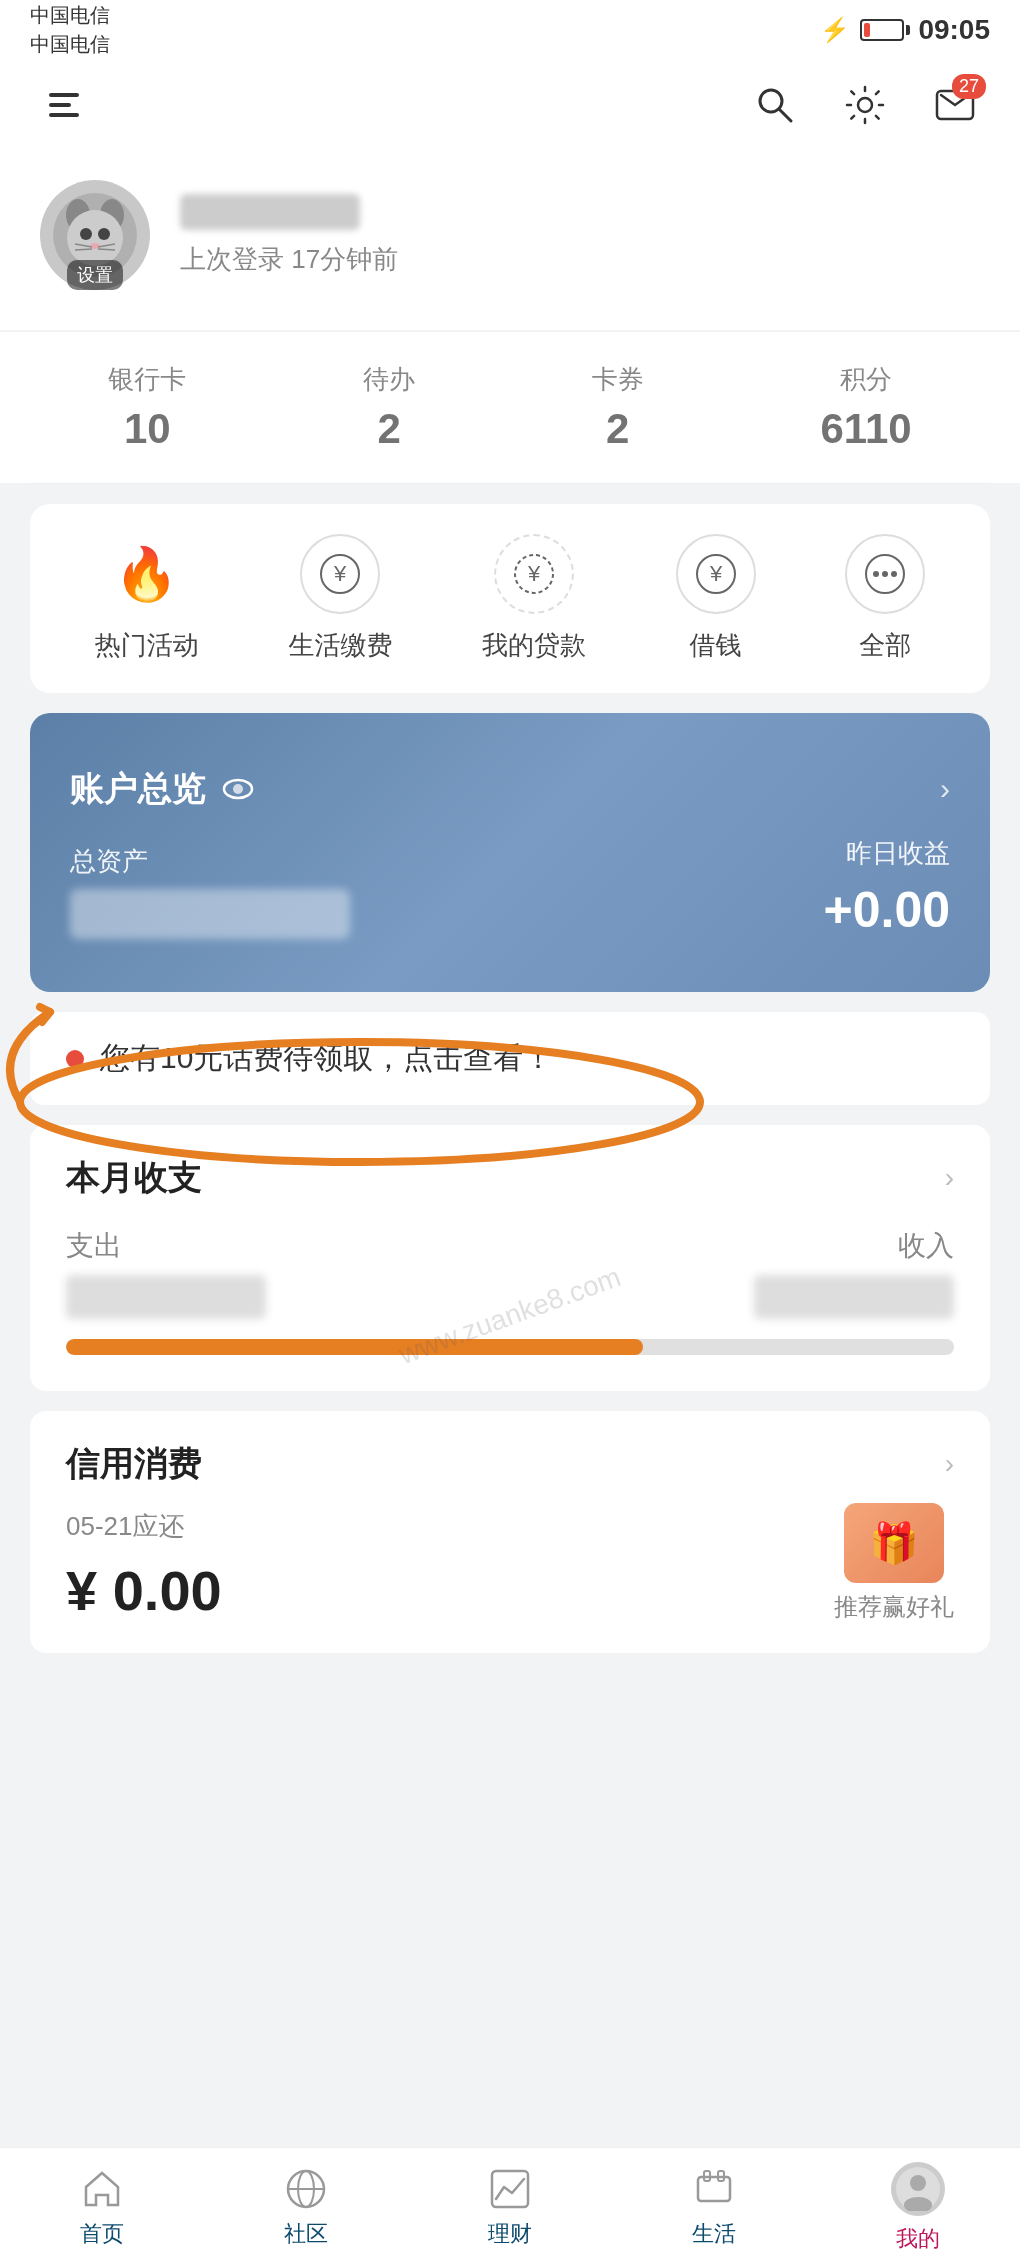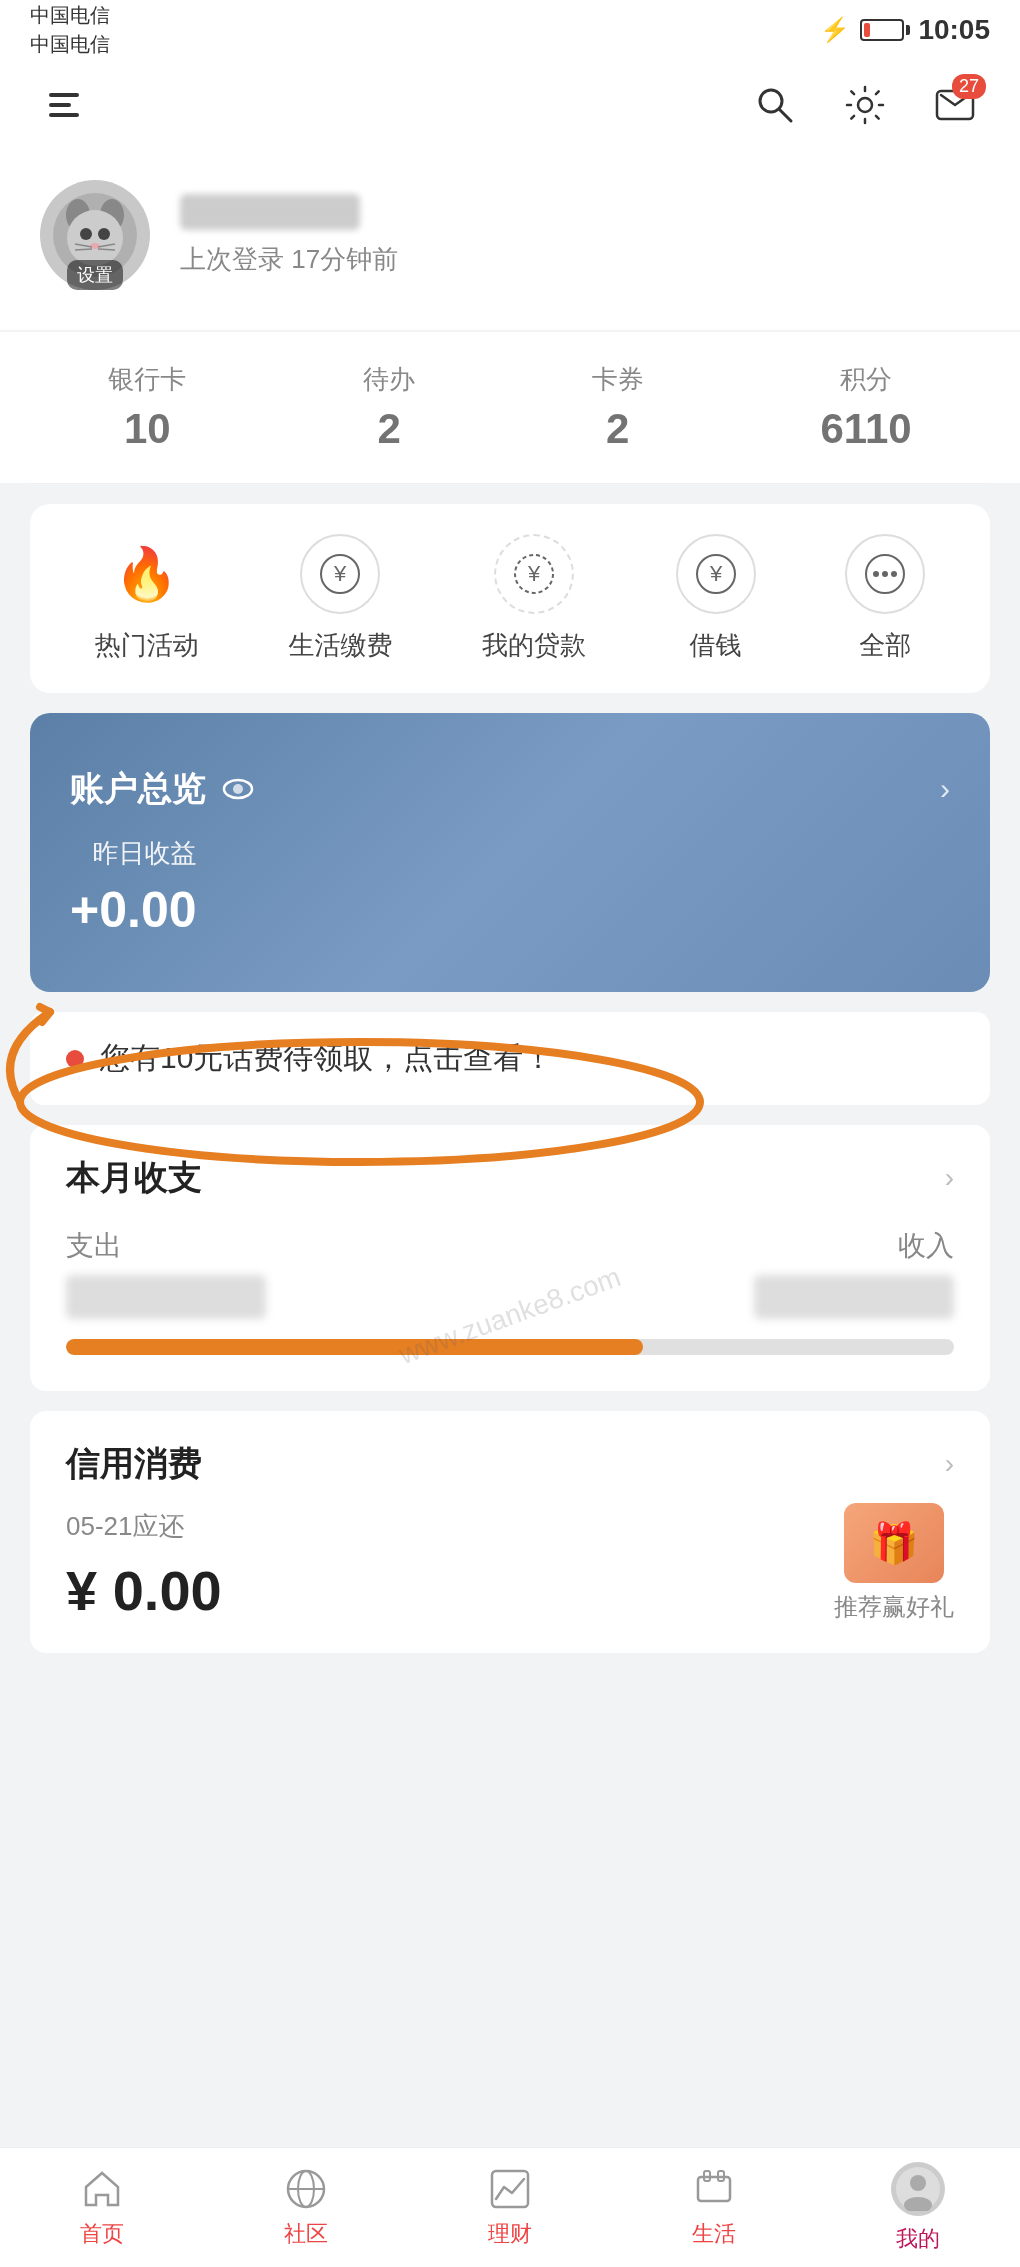--- a/index.html
+++ b/index.html
@@ -415,21 +415,21 @@
       gap: 8px;
       cursor: pointer;
       flex: 1;
     }
     .nav-icon {
       font-size: 44px;
       color: #999;
     }
     .nav-label {
       font-size: 22px;
-      color: #ef4444;
+      color: #0c4a6e;
     }
     .nav-label.active {
       color: #be185d;
     }
     .nav-avatar-icon {
       width: 54px;
       height: 54px;
       border-radius: 50%;
       background: #ccc;
       display: flex;
@@ -467,21 +467,21 @@
 <div class="status-bar">
   <div class="status-left">
     <span style="font-size:20px;">中国电信</span>
     <span style="font-size:20px;">中国电信</span>
   </div>
   <div class="status-right">
     <span style="font-size:24px;">⚡</span>
     <div class="battery-icon">
       <div class="battery-fill"></div>
     </div>
-    <span style="font-size:28px;font-weight:600;">10:05</span>
+    <span style="font-size:28px;font-weight:600;">09:05</span>
   </div>
 </div>
 
 <div class="header-nav">
   <div class="icon-btn">
     <svg width="40" height="40" viewBox="0 0 40 40" fill="none">
       <rect x="4" y="8" width="30" height="4" rx="2" fill="#333"></rect>
       <rect x="4" y="18" width="22" height="4" rx="2" fill="#333"></rect>
       <rect x="4" y="28" width="30" height="4" rx="2" fill="#333"></rect>
     </svg>
@@ -606,20 +606,24 @@
     <div class="overview-title">
       <span>账户总览</span>
       <svg width="36" height="36" viewBox="0 0 36 36" fill="none">
         <ellipse cx="18" cy="18" rx="14" ry="9" stroke="white" stroke-width="2.5" fill="none"></ellipse>
         <circle cx="18" cy="18" r="5" fill="white" opacity="0.7"></circle>
       </svg>
     </div>
     <span class="overview-arrow">›</span>
   </div>
   <div class="overview-body">
+    <div>
+      <div class="total-assets-label">总资产</div>
+      <div class="total-assets-value"></div>
+    </div>
     <div class="yesterday-income">
       <div class="yesterday-label">昨日收益</div>
       <div class="yesterday-value">+0.00</div>
     </div>
   </div>
 </div>
 
 <div style="position:relative; margin: 0 30px 10px;">
   <div class="notification-banner" style="margin:0;">
     <div class="notif-dot"></div>

